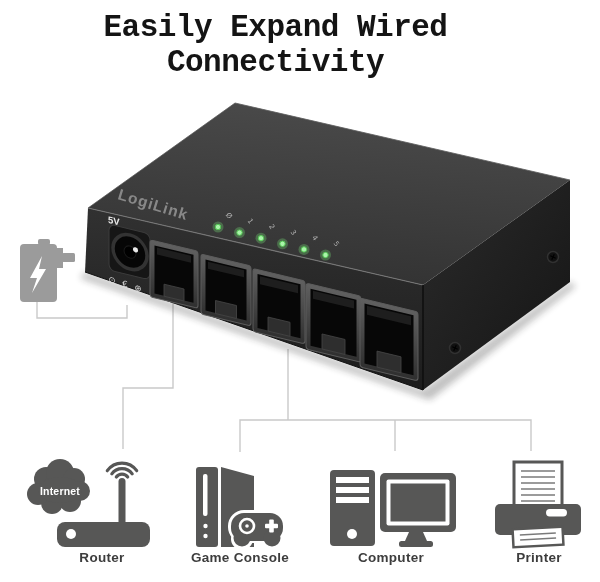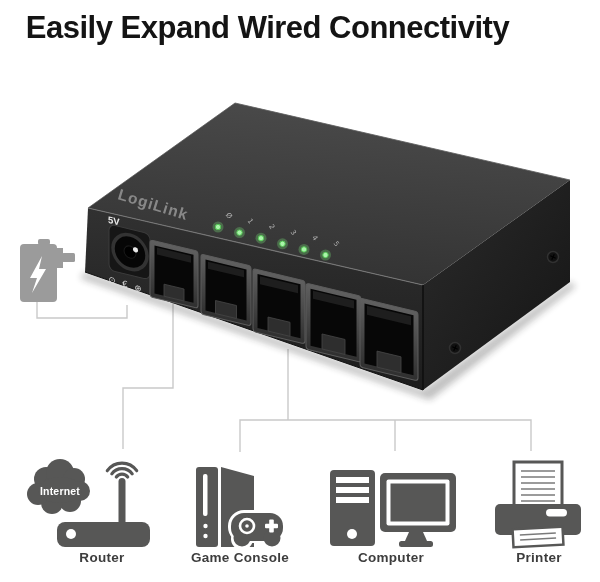--- a/index.html
+++ b/index.html
@@ -1,19 +1,19 @@
 <!DOCTYPE html>
 <html style="--background: #ffffff; --title-text: #141414; --switch-top: #3e3e3e; --switch-front: #272727; --switch-side: #1d1d1d; --led-green: #8ee98e; --icon-gray: #575756; --connector-line: #c9c9c9; --label-text: #3d3d3d;"><head>
 <meta charset="utf-8">
 <style>
   html,body{margin:0;padding:0;background:var(--background,#fff);}
   .stage{position:relative;width:600px;height:582px;overflow:hidden;
          font-family:"Liberation Sans",sans-serif;background:var(--background,#fff);}
-  h1.title{position:absolute;top:10px;left:0;width:535px;margin:0;text-align:center;
-           font-family:Liberation Sans, sans-serif;font-weight:800;font-size:31px;
+  h1.title{position:absolute;top:10px;left:8px;width:535px;margin:0;text-align:center;
+           font-family:Liberation Mono, monospace;font-weight:800;font-size:31px;
            letter-spacing:-.5px;color:var(--title-text,#141414);}
   svg.scene{position:absolute;left:0;top:0;}
   .ic{fill:var(--icon-gray,#575756);}
   .wh{fill:#fff;}
   .lbl{font:700 13.5px "Liberation Sans",sans-serif;fill:var(--label-text,#3d3d3d);
        letter-spacing:.3px;text-anchor:middle;}
   .cline{stroke:var(--connector-line,#c9c9c9);stroke-width:1.4;fill:none;}
   .wifi{stroke:var(--icon-gray,#575756);stroke-width:3.2;fill:none;stroke-linecap:round;}
   .cloudtxt{font:700 10.5px "Liberation Sans",sans-serif;fill:#fff;text-anchor:middle;letter-spacing:.2px;}
   .ledlbl{font:400 7px "DejaVu Sans",sans-serif;fill:#b5b5b5;text-anchor:middle;}

